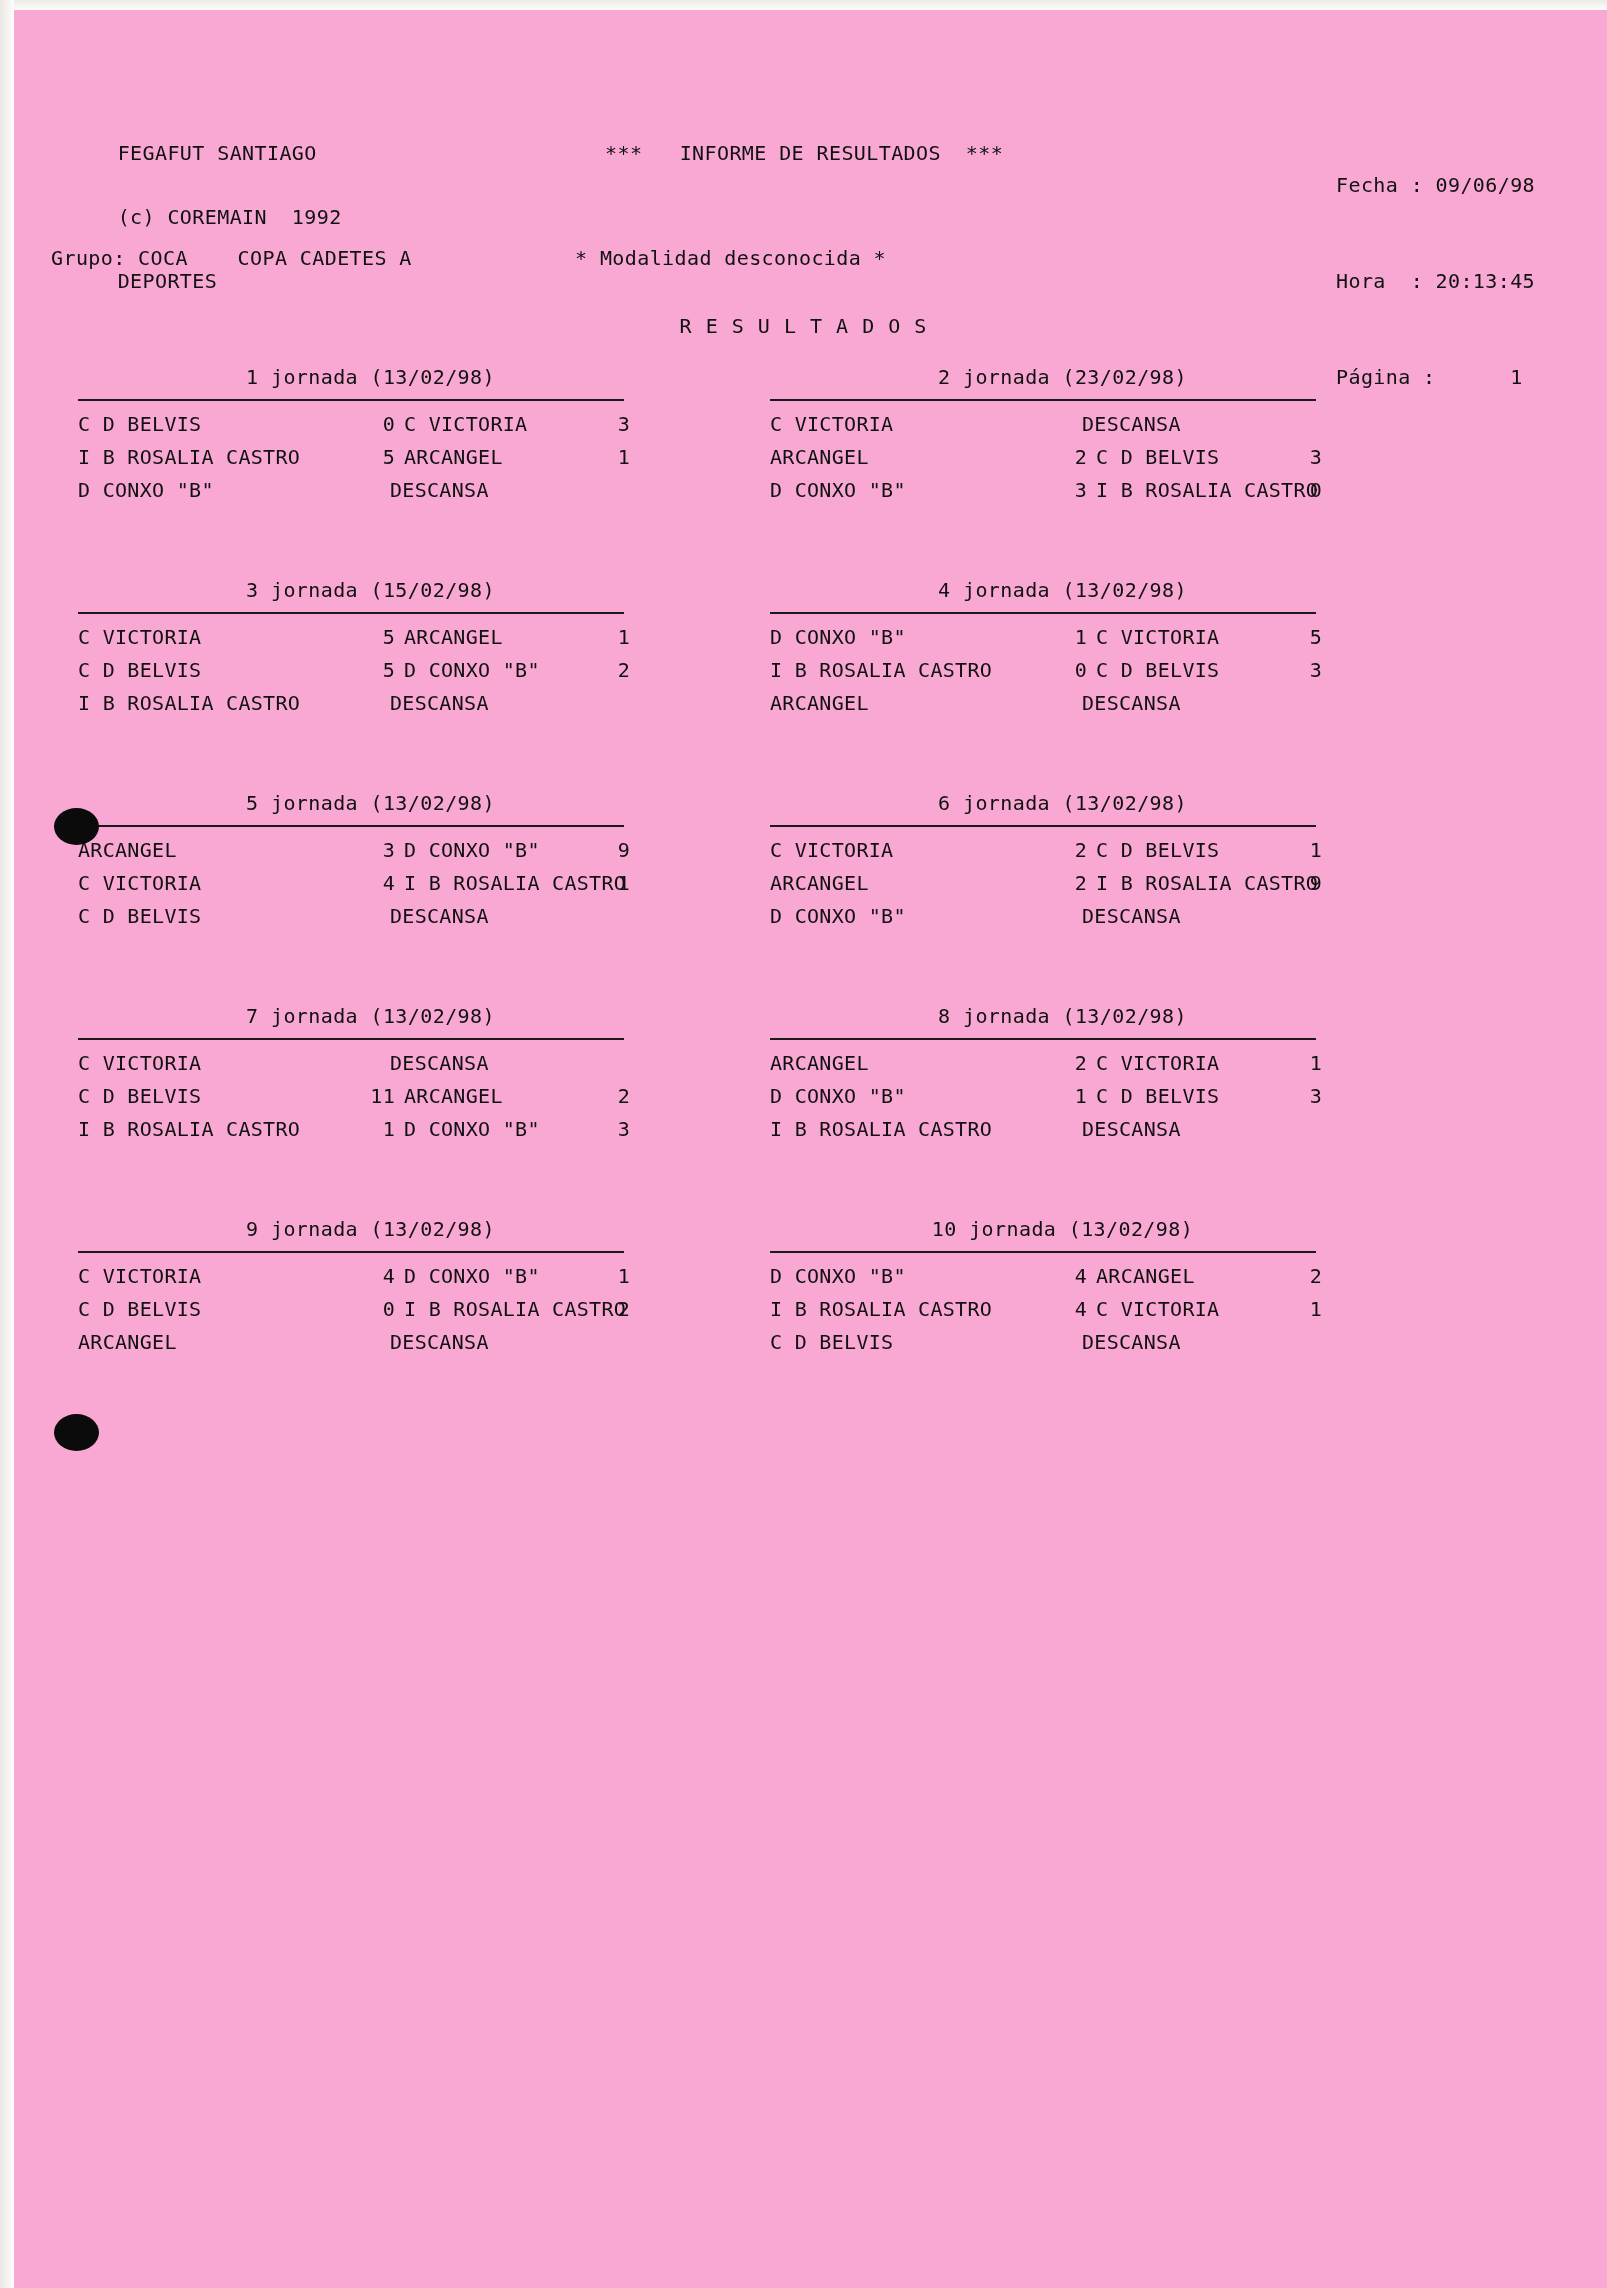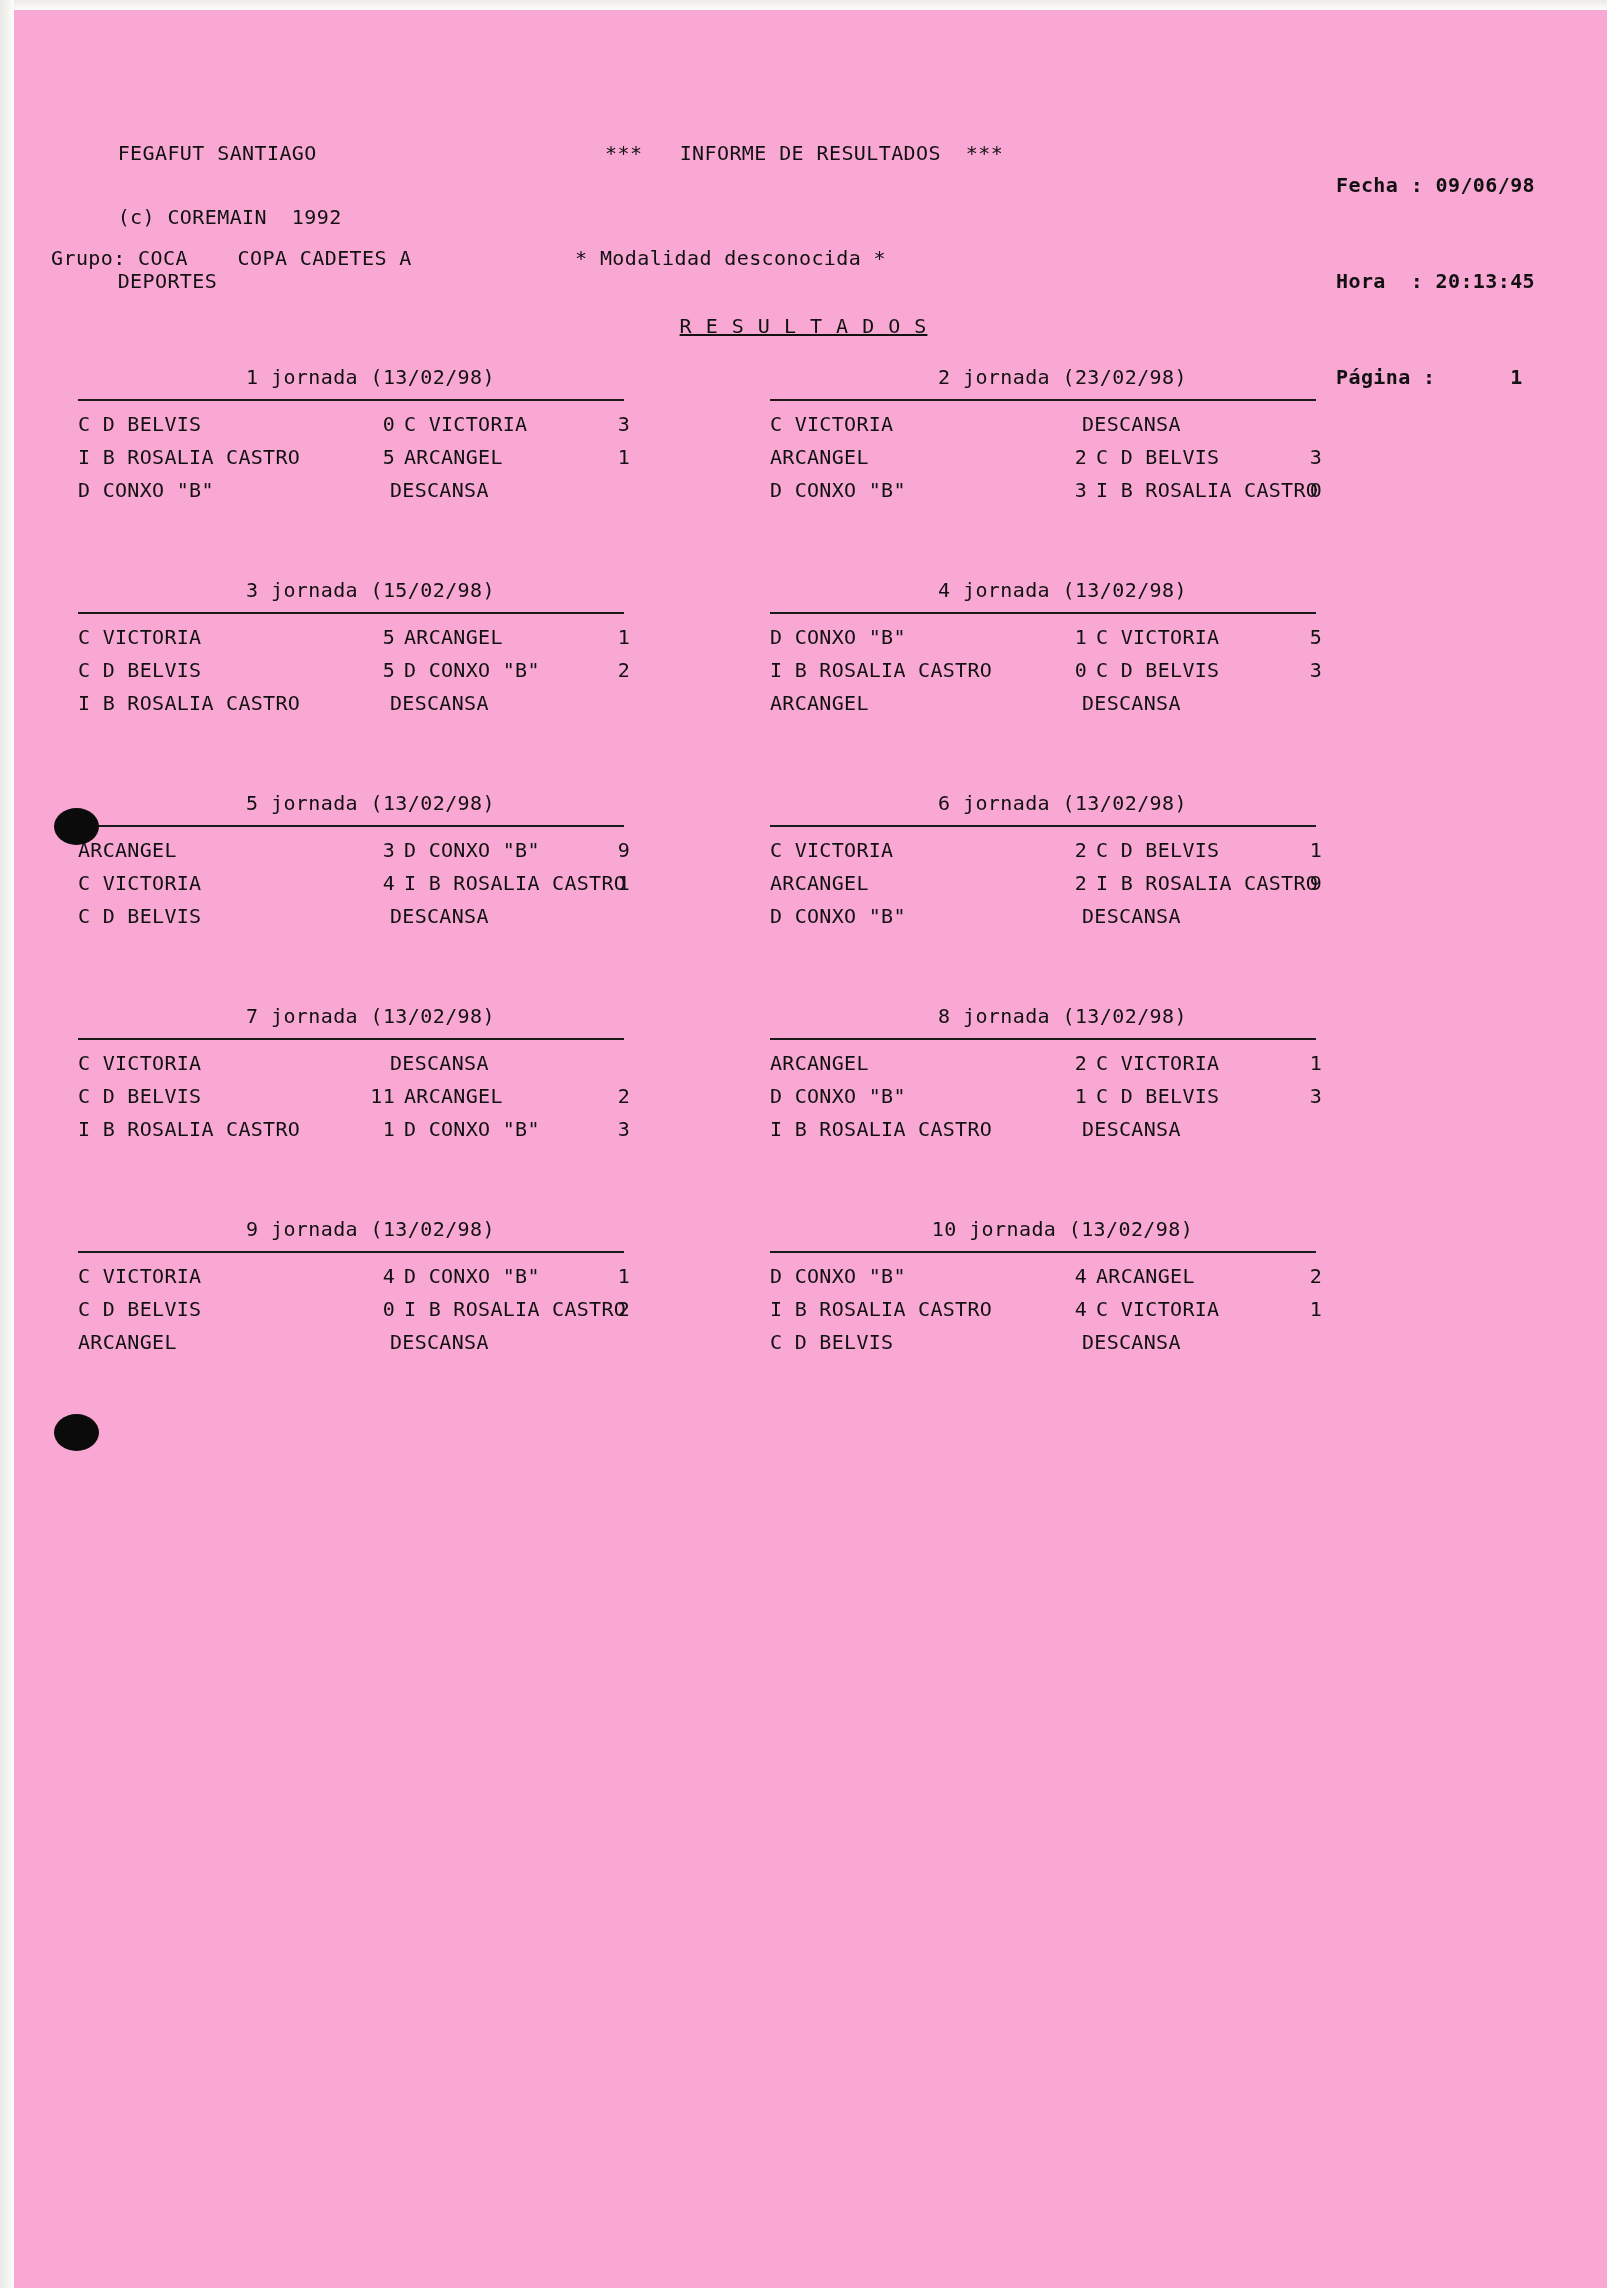--- a/index.html
+++ b/index.html
@@ -53,21 +53,20 @@
     left: 1336px;
     top: 0;
     font-size: 20px;
     line-height: 32px;
     letter-spacing: 0.4px;
     white-space: pre;
   }
   .hdr-right .rowline {
     display: block;
     white-space: pre;
-    font-weight: bold;
   }
   .grupo {
     position: absolute;
     top: 246px;
     left: 51px;
     font-size: 20px;
     letter-spacing: 0.4px;
     white-space: pre;
   }
   .modalidad {
@@ -80,21 +79,20 @@
   }
   .resultados-title {
     position: absolute;
     top: 314px;
     left: 0;
     width: 1607px;
     text-align: center;
     font-size: 20px;
     letter-spacing: 1px;
     white-space: pre;
-    text-decoration: underline;
   }
   
   .jornadas {
     position: absolute;
     top: 365px;
     left: 0;
     width: 1607px;
   }
   .jrow {
     position: relative;

